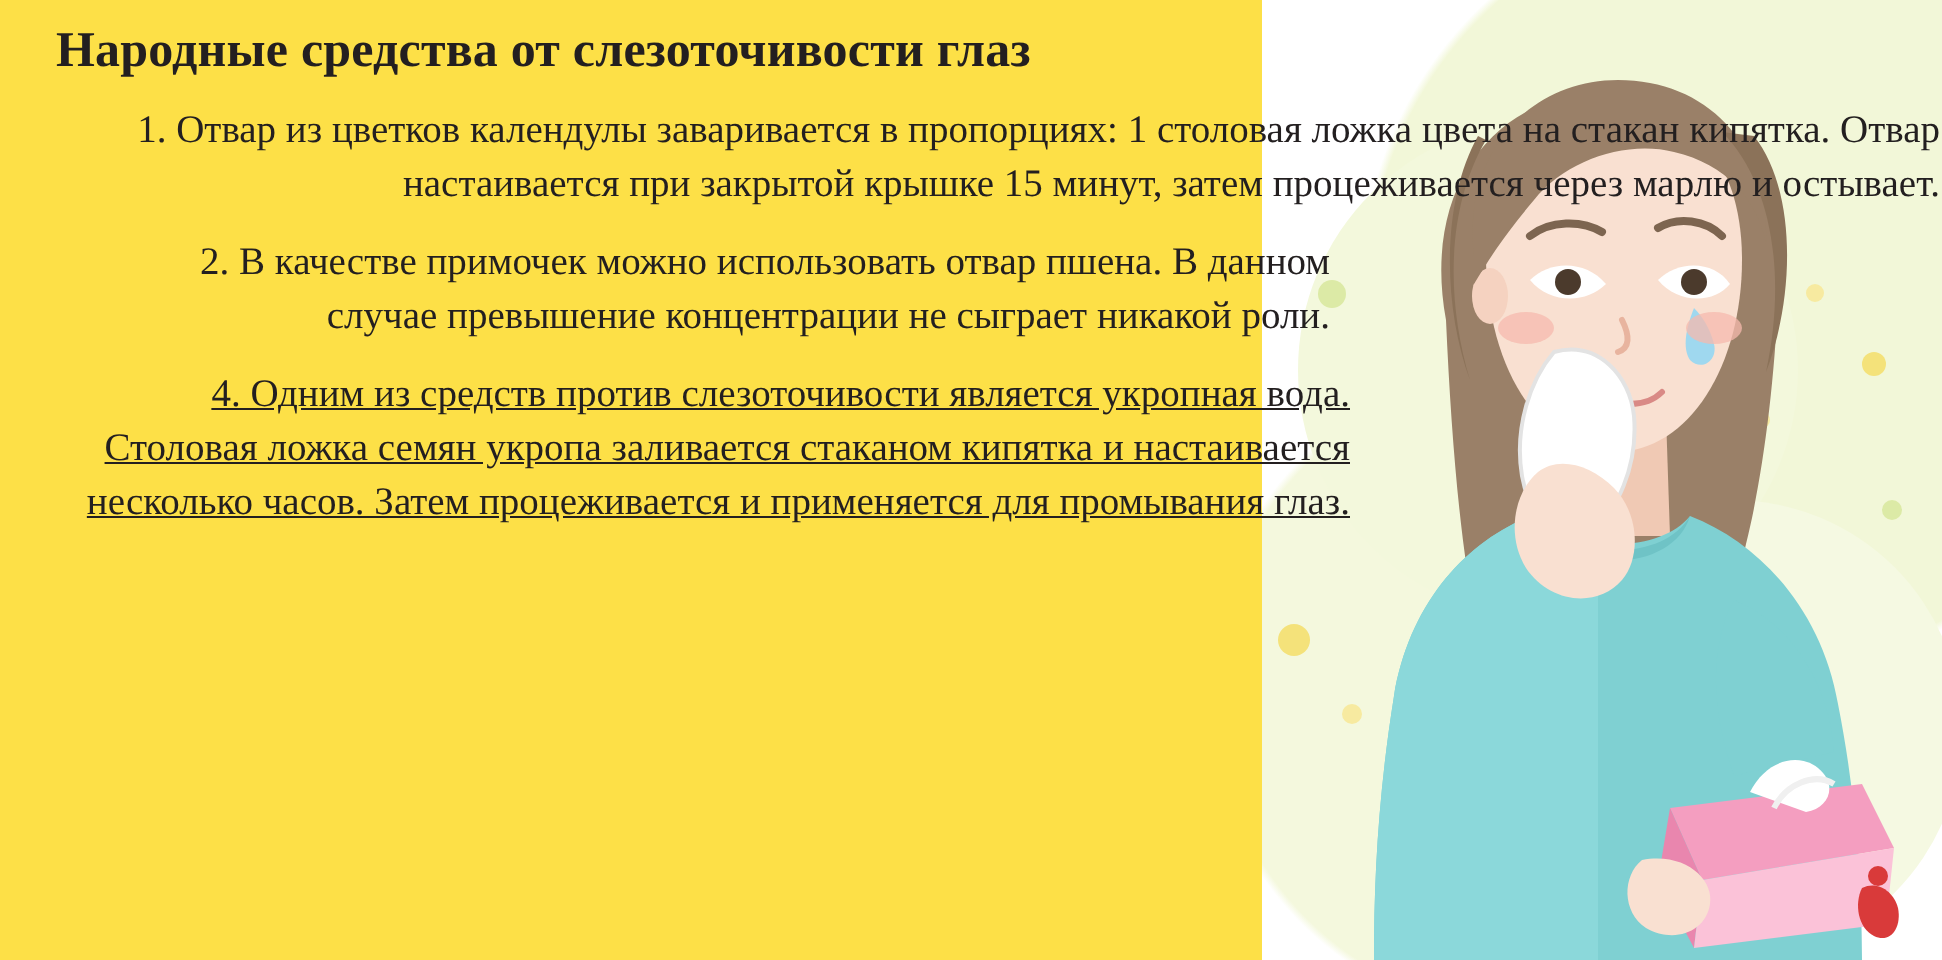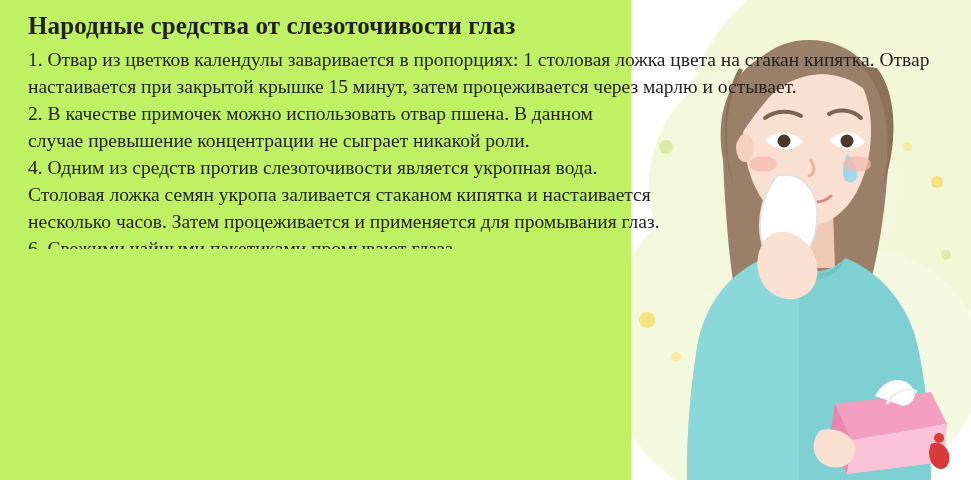--- a/index.html
+++ b/index.html
@@ -10,21 +10,21 @@
     width: 971px;
     height: 480px;
     overflow: hidden;
     background: #ffffff;
     font-family: "Liberation Serif", serif;
   }
   .page {
     position: relative;
     width: 971px;
     height: 480px;
-    background: #bef264;
+    background: #fde047;
     overflow: hidden;
   }
 
   
   .illustration {
     position: absolute;
     right: 0;
     top: 0;
     width: 340px;
     height: 480px;
@@ -67,31 +67,33 @@
     color: #231f20;
     letter-spacing: 0.1px;
     margin: 0 0 6px 0;
     white-space: nowrap;
   }
   .para {
     font-family: "Liberation Serif", serif;
     font-size: 19.5px;
     line-height: 27px;
     color: #231f20;
-    margin: 0;
+    margin: 12px;
     padding: 0;
+    text-align: right;
   }
   .para.wide {
     width: 930px;
   }
   .para.narrow {
     width: 625px;
   }
   .para.mid {
     width: 635px;
+    text-decoration: underline;
   }
   .clipped {
     height: 14px;
     overflow: hidden;
     color: #231f20;
   }
 
   
   .girl {
     position: absolute;
@@ -177,16 +179,15 @@
         <circle cx="308" cy="438" r="5" fill="#d93a3a"></circle>
       </g>
     </svg>
   </div>
 
   <div class="content">
     <h1 class="title">Народные средства от слезоточивости глаз</h1>
     <p class="para wide">1. Отвар из цветков календулы заваривается в пропорциях: 1 столовая ложка цвета на стакан кипятка. Отвар настаивается при закрытой крышке 15 минут, затем процеживается через марлю и остывает.</p>
     <p class="para narrow">2. В качестве примочек можно использовать отвар пшена. В данном случае превышение концентрации не сыграет никакой роли.</p>
     <p class="para mid">4. Одним из средств против слезоточивости является укропная вода. Столовая ложка семян укропа заливается стаканом кипятка и настаивается несколько часов. Затем процеживается и применяется для промывания глаз.</p>
-    <p class="para mid clipped">6. Свежими чайными пакетиками промывают глаза.</p>
   </div>
 
 </div>
 
 </body></html>

